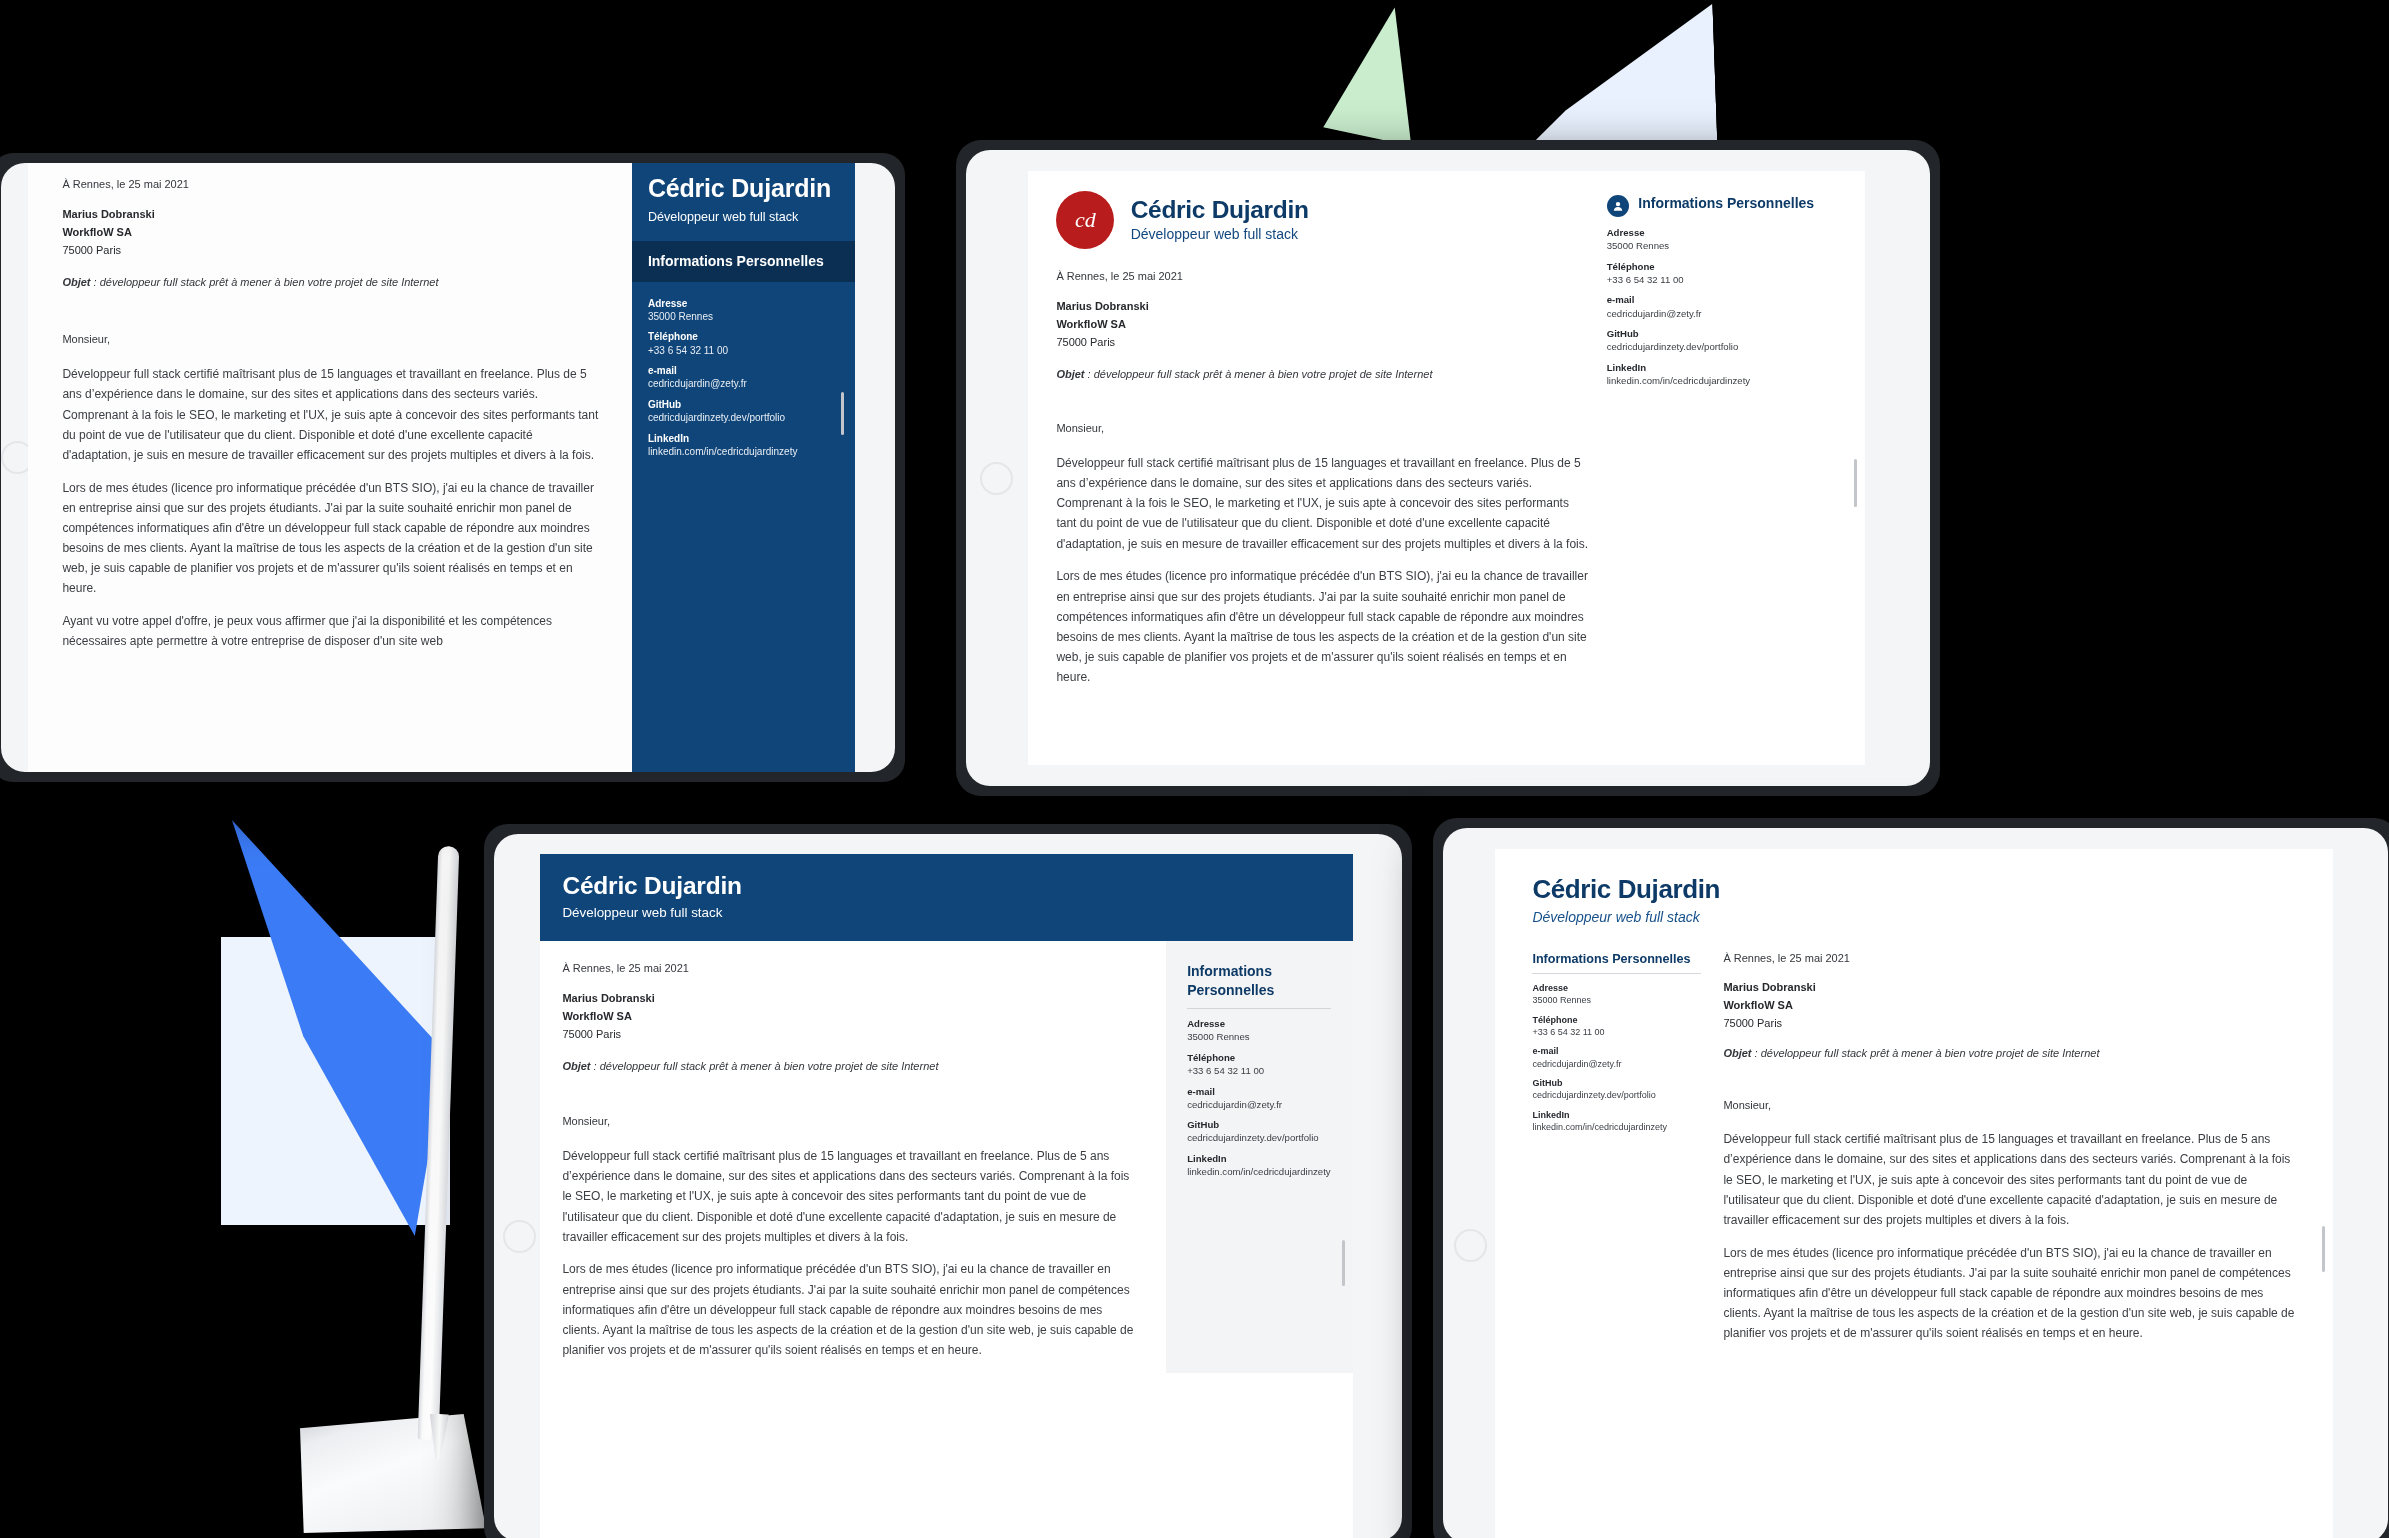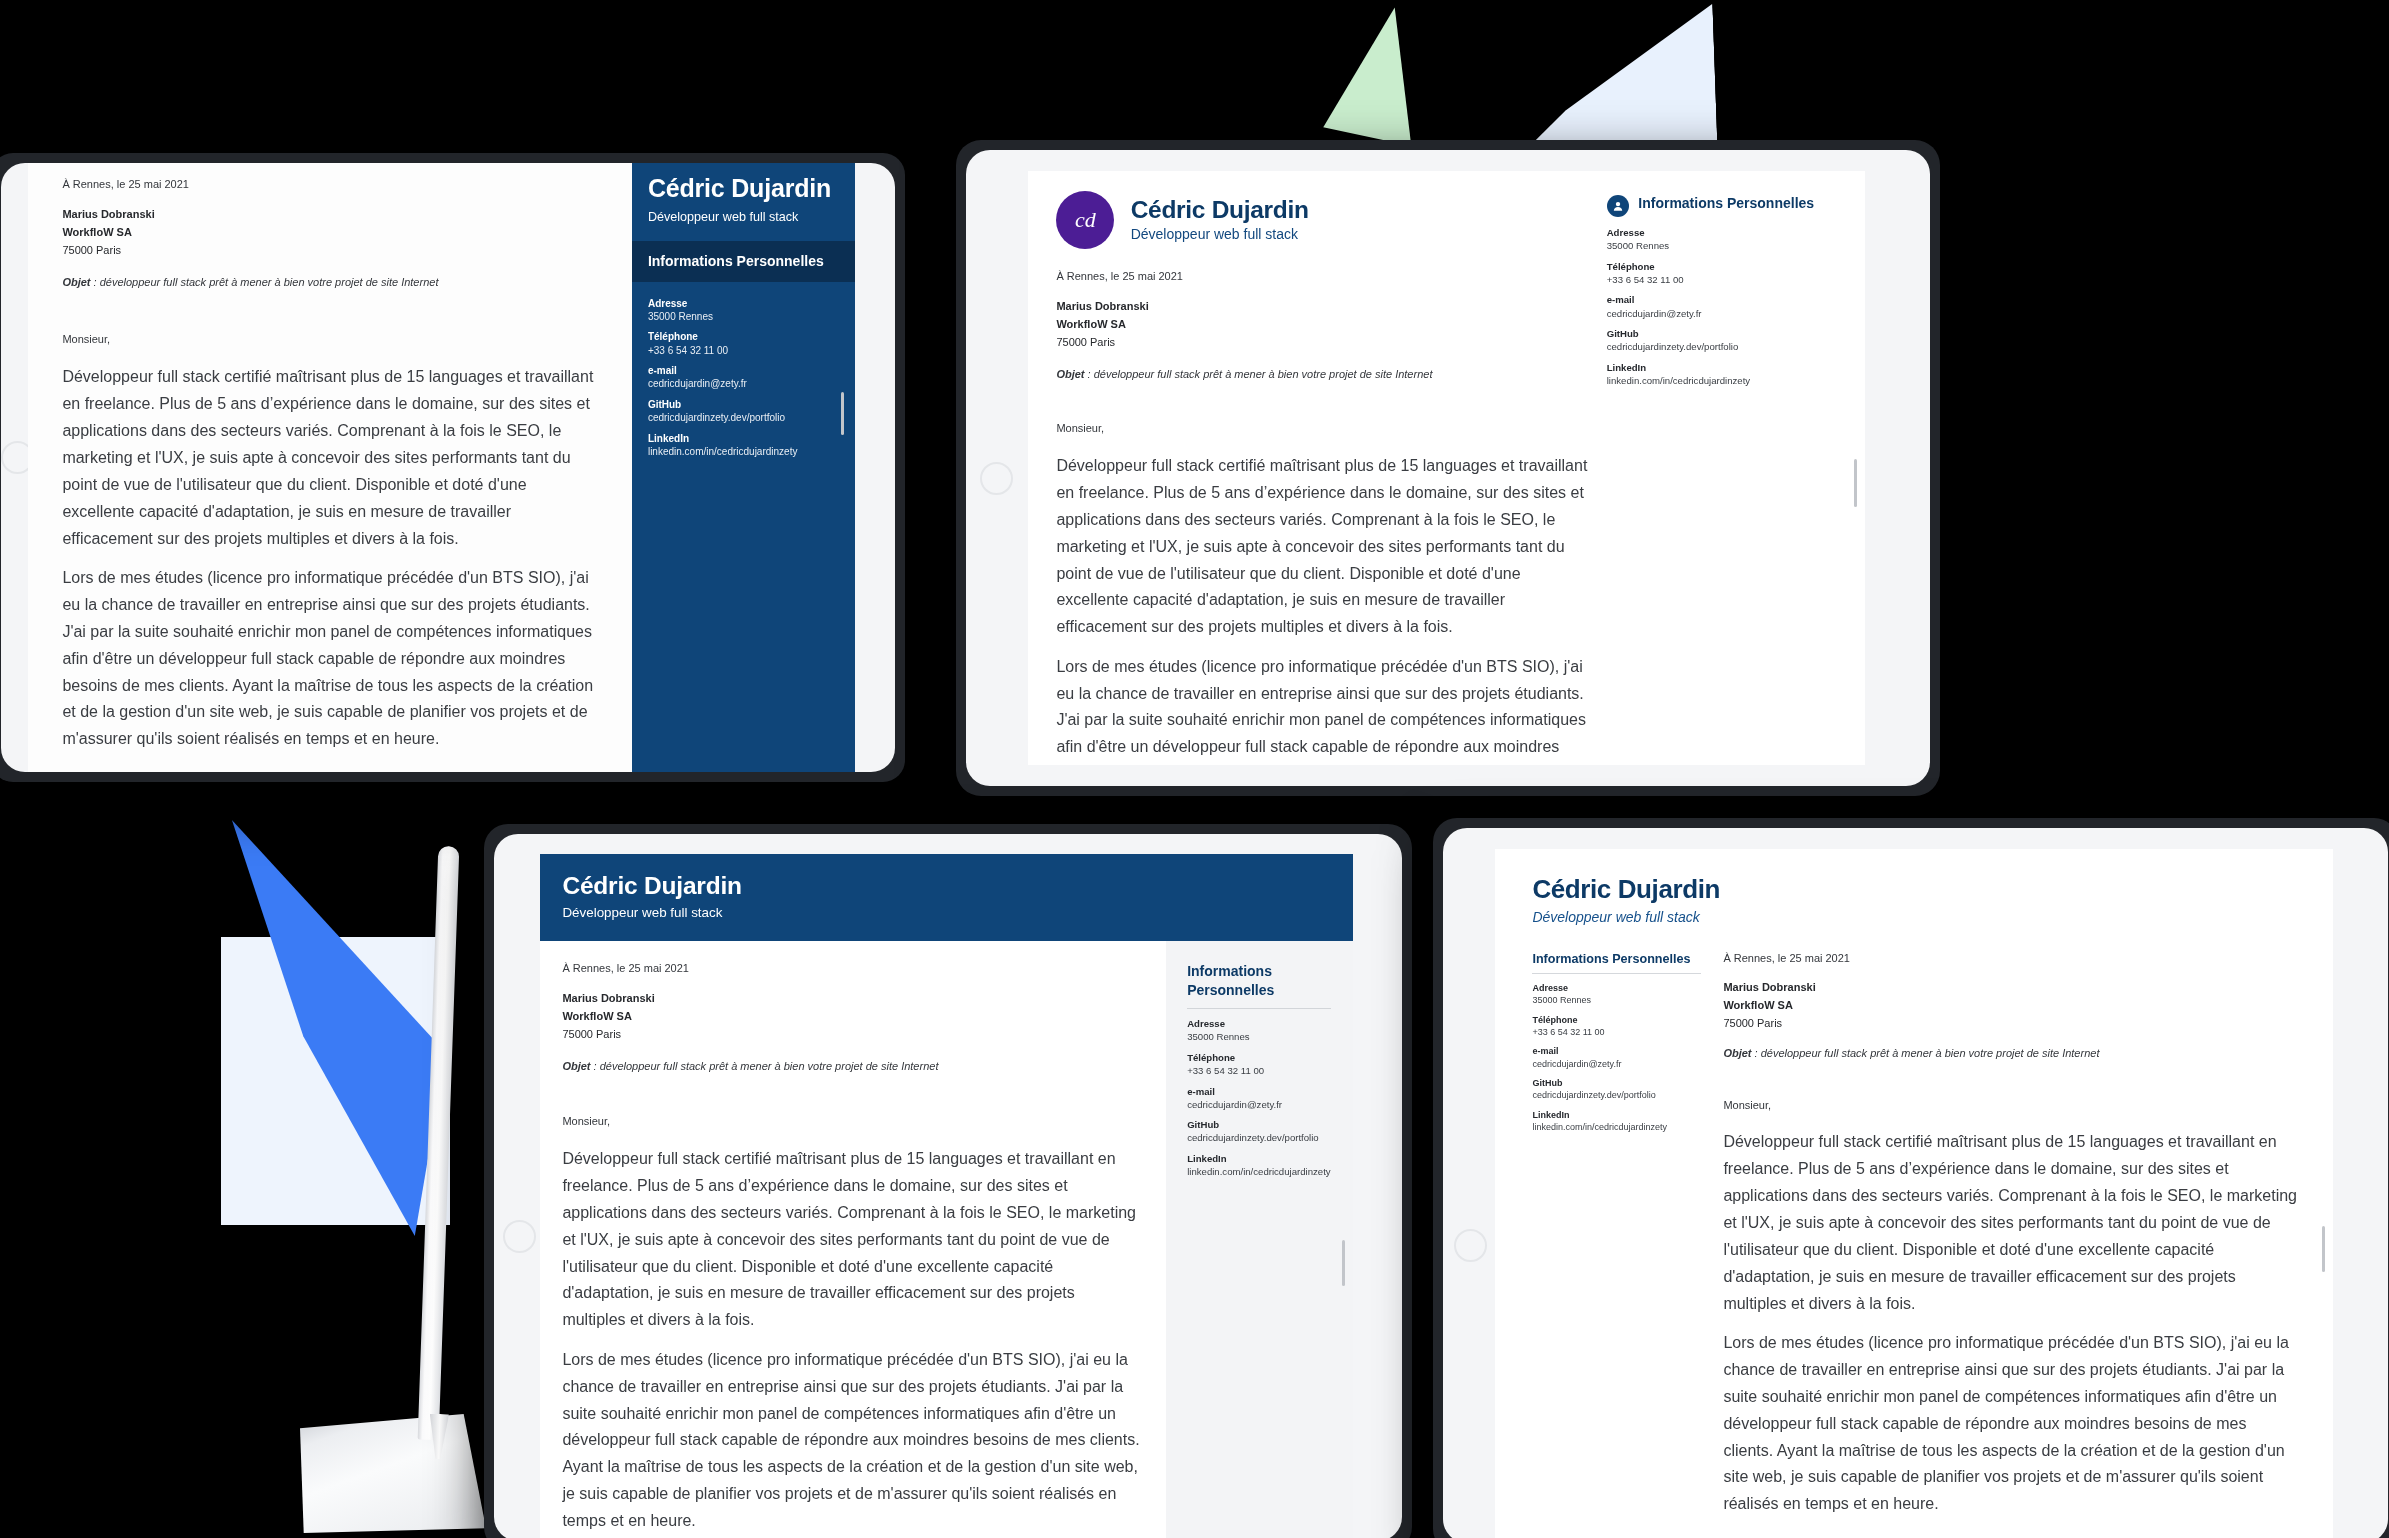--- a/index.html
+++ b/index.html
@@ -74,21 +74,21 @@
   }
 
   
   .doc { font-family:"Liberation Sans", sans-serif; color:#2d2f33; }
   .date { font-size:11px; color:#33363b; }
   .rcpt { font-size:11px; line-height:1.62; color:#26282c; }
   .rcpt b { font-weight:700; }
   .objet { font-size:11px; color:#33363b;font-style:italic; }
   .objet b { font-weight:700; }
   .salut { font-size:11px; color:#33363b; }
-  .para { font-size:16px; line-height:1.68; color:#3a3d42; margin-bottom:12.6px; }
+  .para { font-size:12px; line-height:1.68; color:#3a3d42; margin-bottom:12.6px; }
 
   .info-lbl { font-size:9.6px; font-weight:700; color:#25282d; margin-top:9.6px; }
   .info-val { font-size:9.6px; color:#3c4046; margin-top:2.2px; }
 
   
   #t1 { left:-9px; top:153px; width:914px; height:629px; border-radius:22px; }
   #t1 .screen { left:27px; top:-7.4px; right:40px; bottom:-9px; }
   #t1 .sheet { position:absolute; inset:0; display:flex; }
   #t1 .main { width:calc(100% - 223px); padding:22px 30px 0 34px; }
   #t1 .side { width:223px; background:#0f4579; color:#fff; }
@@ -100,21 +100,21 @@
   #t1 .info-lbl { color:#fff; font-size:10px; }
   #t1 .info-val { color:#e9eef4; font-size:10px; }
   #t1 .home-btn { left:-0.7px; top:278px; }
 
   
   #t2 { left:956px; top:140px; width:984px; height:656px; border-radius:25px; }
   #t2 .screen { left:62px; top:21px; right:65px; bottom:21px; background:#fff; }
   #t2 .inner { padding:19.3px 25px 0 28px; display:flex; gap:16.3px; }
   #t2 .col-l { flex:1 1 auto; max-width:534px; }
   #t2 .hdr { display:flex; align-items:center; gap:16.3px; margin-bottom:21px; }
-  #t2 .avatar { width:58px; height:58px; border-radius:50%; background:#4c1d95;
+  #t2 .avatar { width:58px; height:58px; border-radius:50%; background:#b91c1c;
      display:flex; align-items:center; justify-content:center;
      color:#fff; font-family:"Liberation Serif", serif; font-style:italic; font-size:22px; }
   #t2 .nm { font-size:24.5px; font-weight:700; color:#0d3a66; line-height:1.05; letter-spacing:-0.3px; }
   #t2 .ti { font-size:14px; color:#12487f; margin-top:3.7px; }
   #t2 .col-r { width:223px; padding-top:3px; }
   #t2 .ip-head { display:flex; gap:9.6px; align-items:flex-start; margin-bottom:7.4px; }
   #t2 .ip-title { font-size:14px; font-weight:700; color:#0d3a66; line-height:1.32; }
   #t2 .pic { width:22px; height:22px; border-radius:50%; background:#0f4579;
       display:flex; align-items:center; justify-content:center; flex:0 0 auto; margin-top:1.5px; }
   #t2 .home-btn { left:13.4px; top:312px; }

